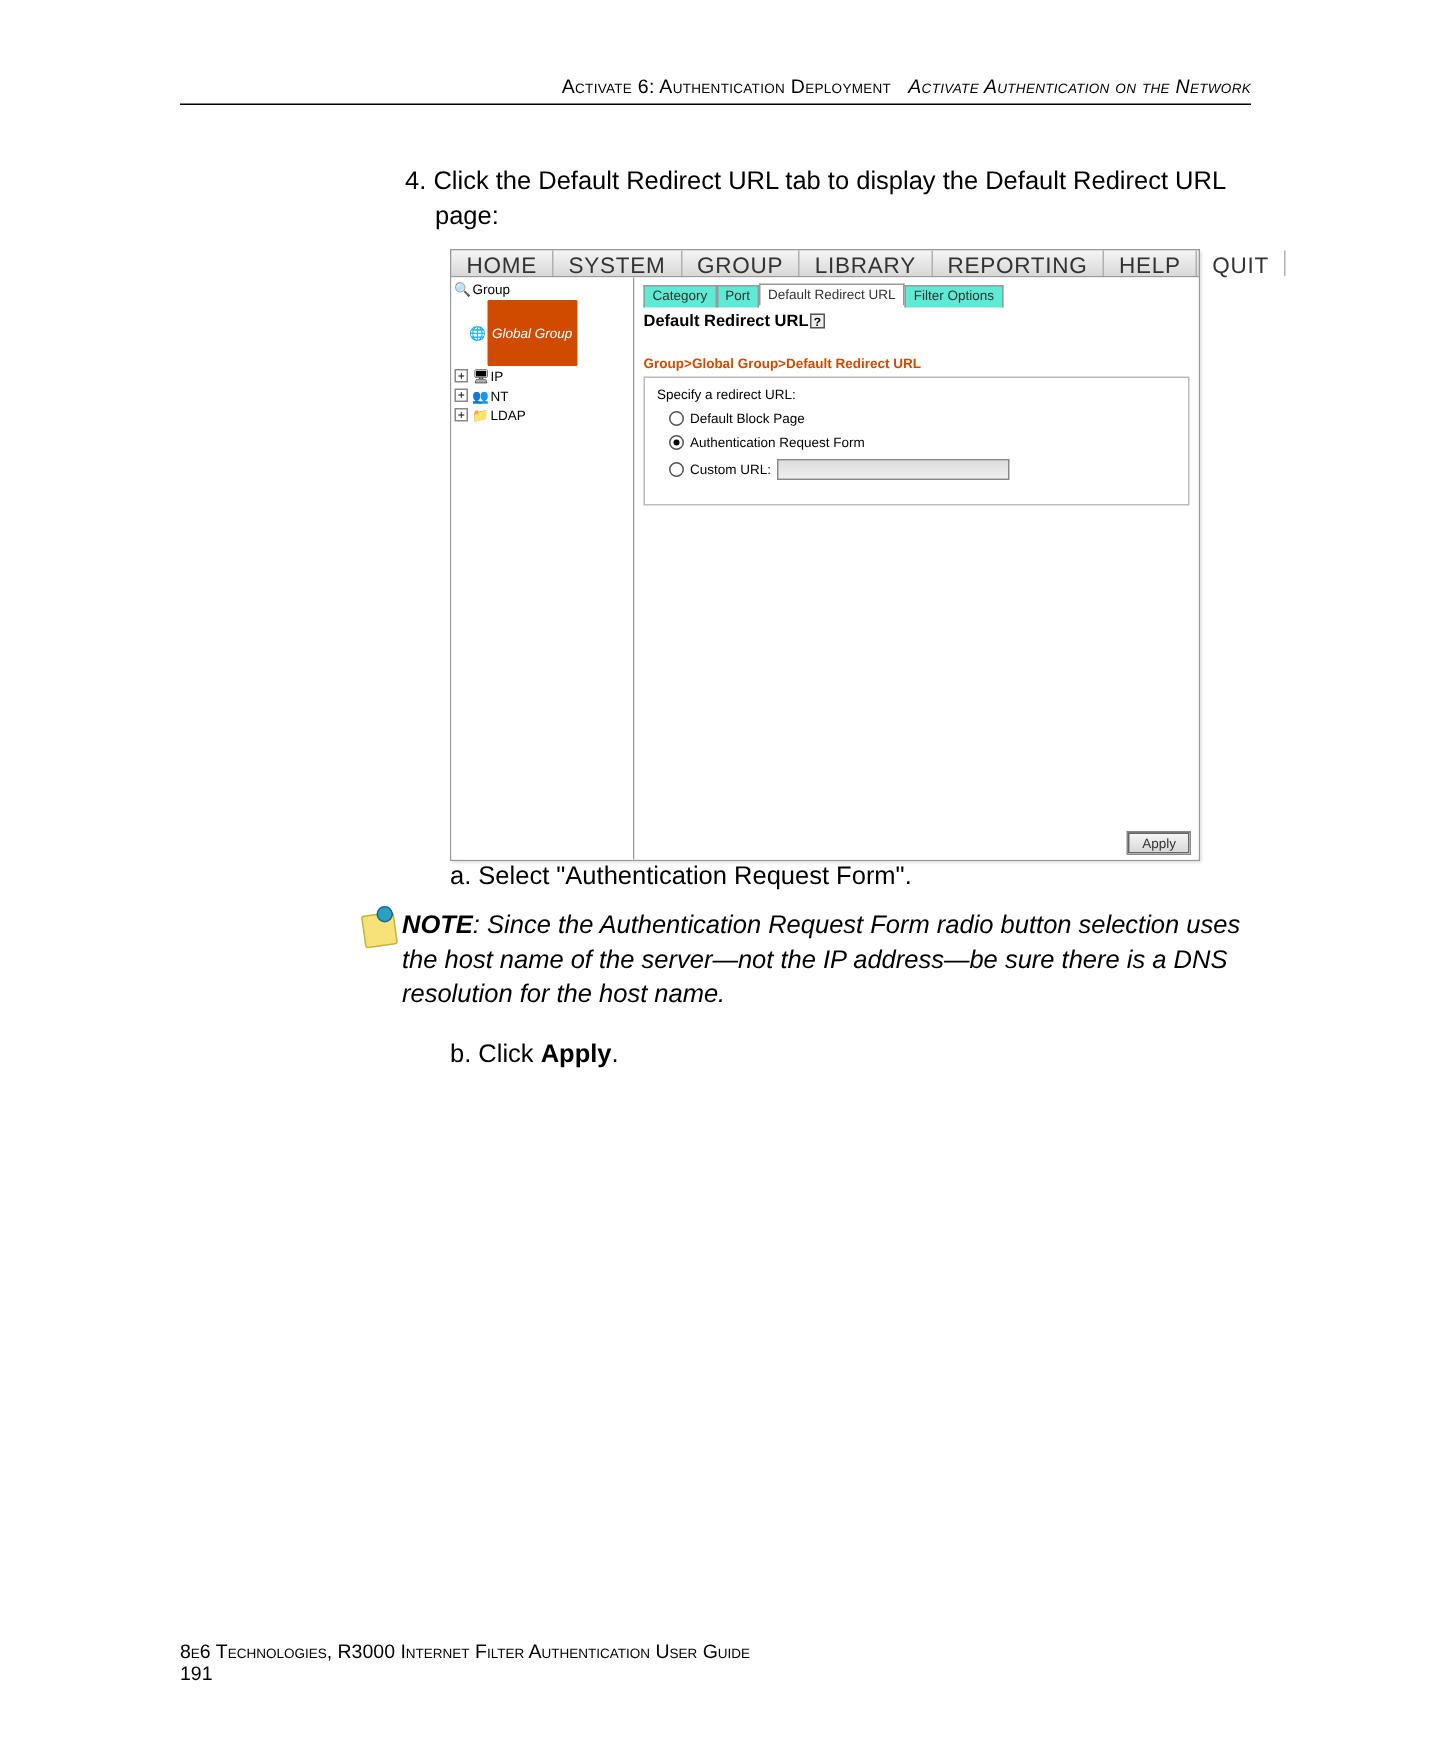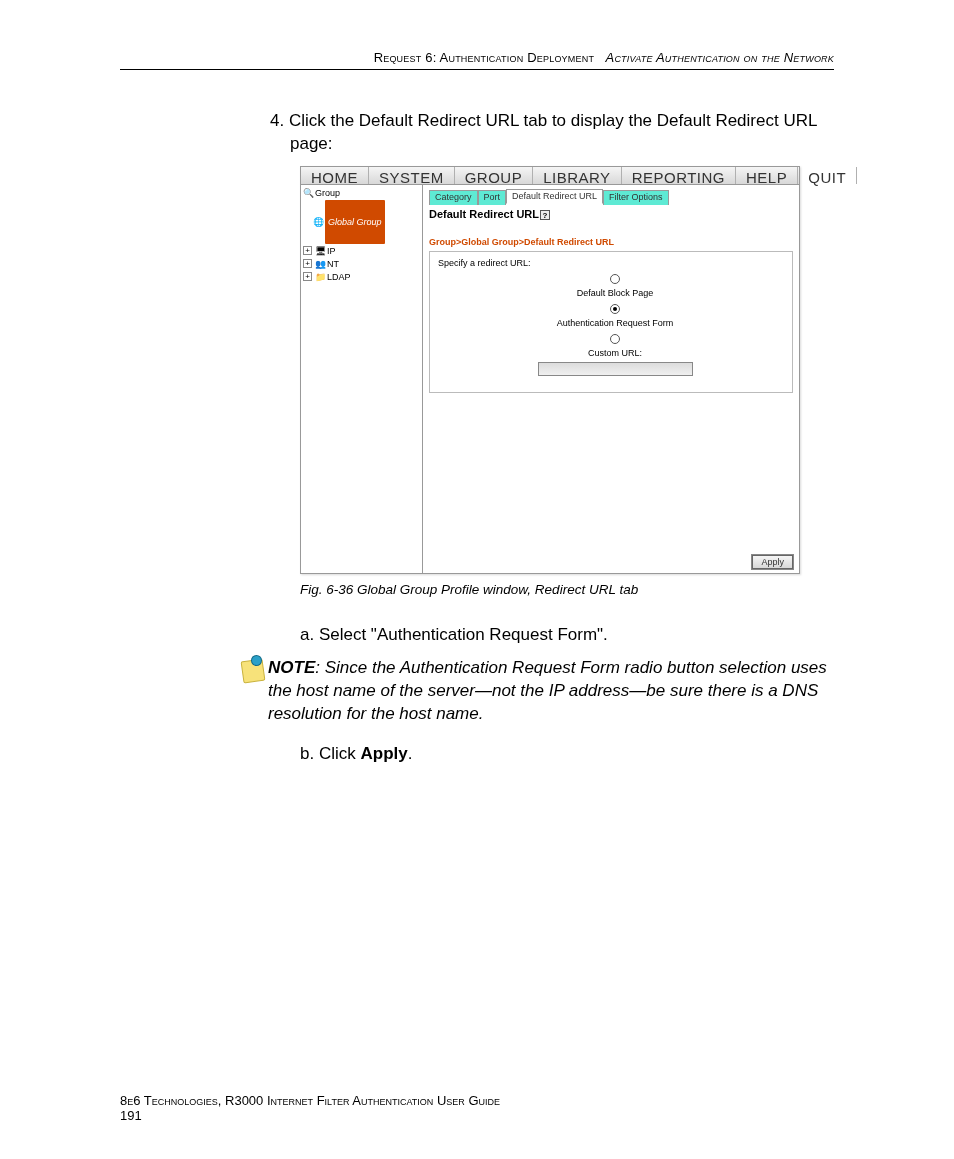--- a/index.html
+++ b/index.html
@@ -110,21 +110,21 @@
   .ss-panel-title { font-size: 11px; font-weight: bold; color: #000; }
   .ss-breadcrumb { font-size: 9px; color: #d04a00; font-weight: bold; margin-top: 17px; }
   .ss-form-box {
     border: 1px solid #bbb;
     margin-top: 4px;
     padding: 6px 8px 10px 8px;
     font-size: 9px;
     color: #000;
   }
   .ss-form-label { margin-bottom: 6px; }
-  .ss-radio-row { display: flex; align-items: center; gap: 4px; margin: 6px 0 6px 8px; flex-direction: column; }
+  .ss-radio-row { display: flex; align-items: center; gap: 4px; margin: 6px 0 6px 8px; }
   .ss-radio {
     width: 10px; height: 10px; border: 1px solid #555; border-radius: 50%;
     display: inline-flex; align-items: center; justify-content: center; background: #fff;
   }
   .ss-radio.checked::after {
     content: ""; width: 4px; height: 4px; background: #000; border-radius: 50%;
   }
   .ss-textin {
     width: 155px; height: 14px; border: 1px solid #888;
     background: linear-gradient(#dcdcdc,#f0f0f0);
@@ -198,21 +198,21 @@
     font-size:8px; line-height:9px; text-align:center; vertical-align: middle;
     margin-left:1px; background:#eee;
   }
 </style>
 </head>
 <body>
 
 <div class="page">
 
   <div class="header-line">
-    <span>Request 6: Authentication Deployment</span>&nbsp;&nbsp;
+    <span>Activate 6: Authentication Deployment</span>&nbsp;&nbsp;
     <span style="font-style:italic;">Activate Authentication on the Network</span>
   </div>
 
   <p class="step-text">
     <span>4.</span>
     <span>Click the Default Redirect URL tab to display the Default Redirect URL page:</span>
   </p>
 
   <div class="screenshot-container">
     <div class="ss-menubar">
@@ -280,21 +280,20 @@
             <span class="ss-textin"></span>
           </div>
         </div>
         <div class="ss-apply-bar">
           <button class="ss-apply-btn">Apply</button>
         </div>
       </div>
     </div>
   </div>
 
-  <div class="caption">Fig. 6-36  Global Group Profile window, Redirect URL tab</div>
 
   <p class="substep">a. Select "Authentication Request Form".</p>
 
   <div class="note-block">
     <div class="note-icon">
       <div class="post"></div>
         <div class="pin"></div>
     </div>
     <div class="note-text">
       <b>NOTE</b><span>: Since the Authentication Request Form radio button selection uses the host name of the server—not the IP address—be sure there is a DNS resolution for the host name.</span>

